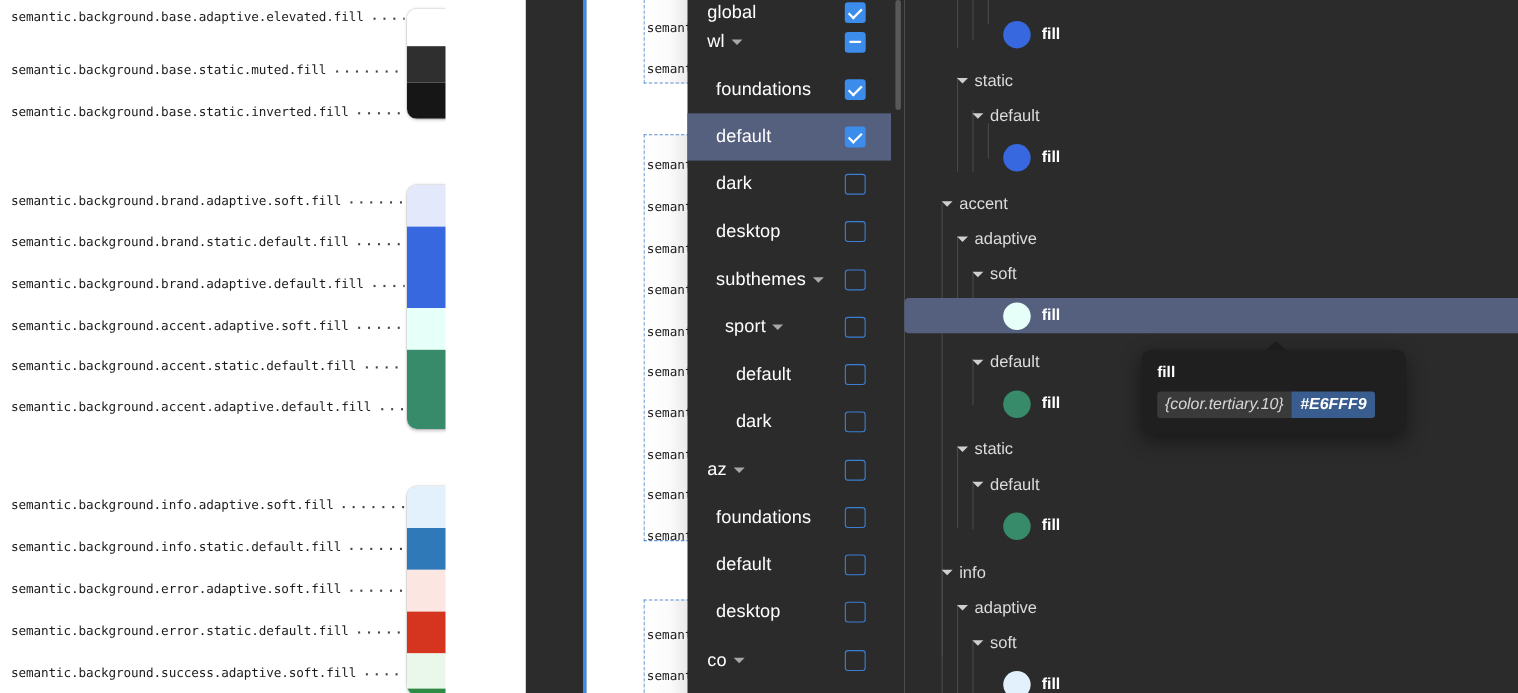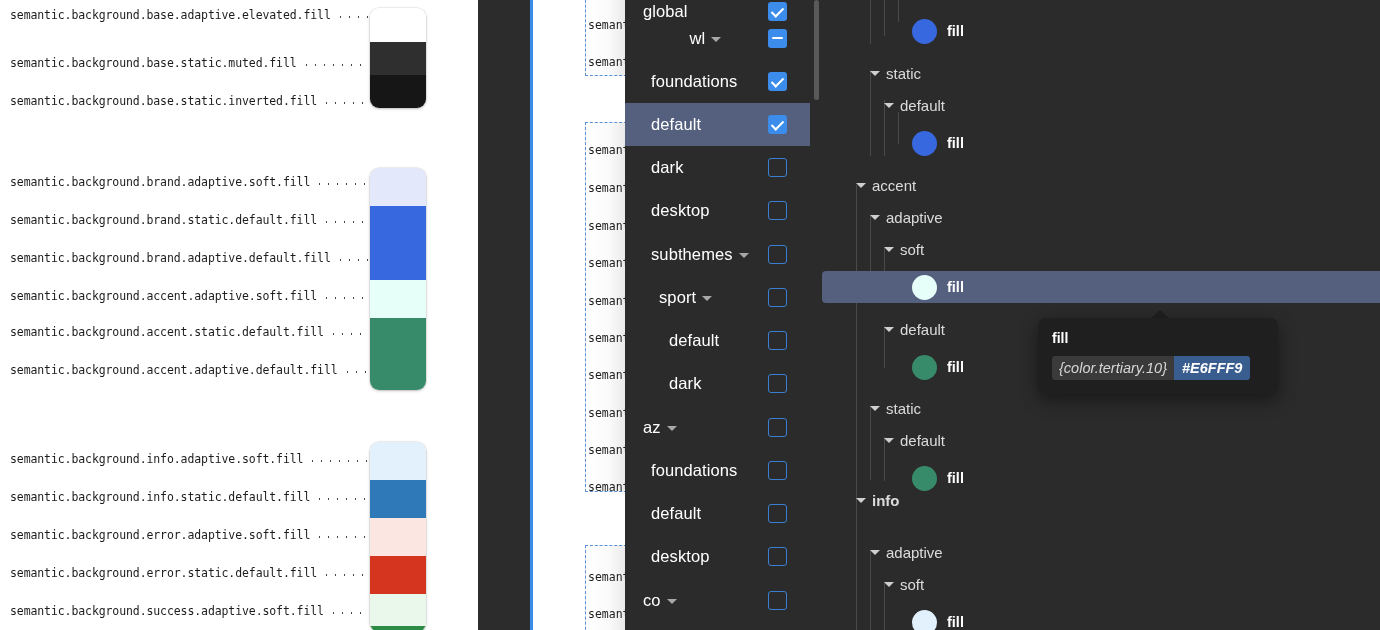--- a/index.html
+++ b/index.html
@@ -6,21 +6,21 @@
   html, body {
     width: 1380px; height: 630px;
     overflow: hidden;
     background: #ffffff;
     font-family: "Liberation Sans", sans-serif;
   }
   #root { position: relative; width: 1380px; height: 630px; }
 
   
   .canvas-left {
-    position: absolute; left: 0; top: 0; width: 478px; height: 630px;
+    position: absolute; left: 0; top: 0; width: 405px; height: 630px;
     background: #ffffff; overflow: hidden;
   }
   .token-group { position: absolute; left: 0; width: 478px; }
   .token-row {
     position: absolute; left: 10px; width: 360px; height: 14px;
     display: flex; align-items: center;
     font-family: "DejaVu Sans Mono", monospace;
     font-size: 11.5px; color: #1c1c1c; white-space: nowrap;
   }
   .token-label { letter-spacing: -0.1px; }
@@ -280,21 +280,21 @@
       <div class="ghost-row" style="top: 607px;">semant</div>
     </div>
 
   <div class="check-panel" id="checkPanel">
     <div class="panel-scrollbar"></div>
   <div class="check-row" style="top: -10px;">
         <span class="check-label" style="padding-left: 18px;"><span>global</span></span>
         <span class="cbox checked"></span>
       </div>
       <div class="check-row" style="top: 17px;">
-        <span class="check-label" style="padding-left: 18px; text-align: center;"><span>wl</span><span class="caret-small"></span></span>
+        <span class="check-label" style="padding-left: 18px;"><span>wl</span><span class="caret-small"></span></span>
         <span class="cbox indeterminate"></span>
       </div>
       <div class="check-row" style="top: 60px;">
         <span class="check-label" style="padding-left: 26px;"><span>foundations</span></span>
         <span class="cbox checked"></span>
       </div>
       <div class="check-row selected" style="top: 103px;">
         <span class="check-label" style="padding-left: 26px;"><span>default</span></span>
         <span class="cbox checked"></span>
       </div>
@@ -405,21 +405,21 @@
         <span class="tree-label">static</span>
       </div>
       <div class="tree-row" style="top: 424px; padding-left: 62px;">
         <span class="tree-caret"></span>
         <span class="tree-label">default</span>
       </div>
       <div class="tree-row" style="top: 462px; padding-left: 90px;">
         <span class="dot" style="background: rgb(55, 139, 107);"></span>
         <span class="tree-label leaf">fill</span>
       </div>
-      <div class="tree-row" style="top: 484px; padding-left: 34px; font-weight: bold;">
+      <div class="tree-row" style="top: 504px; padding-left: 34px;">
         <span class="tree-caret"></span>
         <span class="tree-label">info</span>
       </div>
       <div class="tree-row" style="top: 536px; padding-left: 48px;">
         <span class="tree-caret"></span>
         <span class="tree-label">adaptive</span>
       </div>
       <div class="tree-row" style="top: 568px; padding-left: 62px;">
         <span class="tree-caret"></span>
         <span class="tree-label">soft</span>

